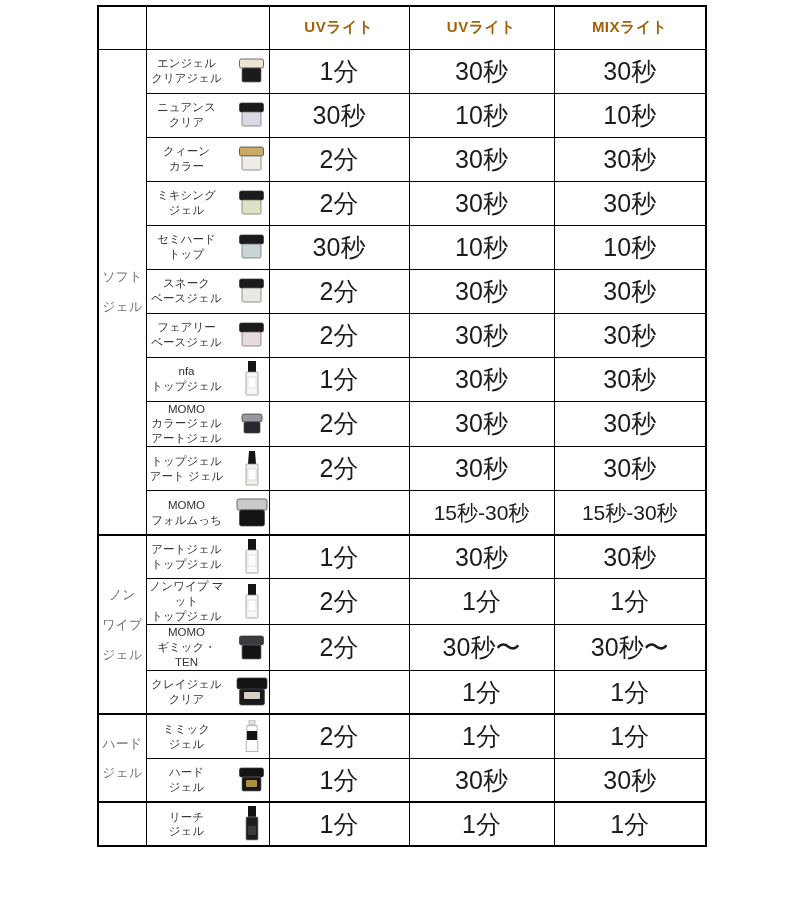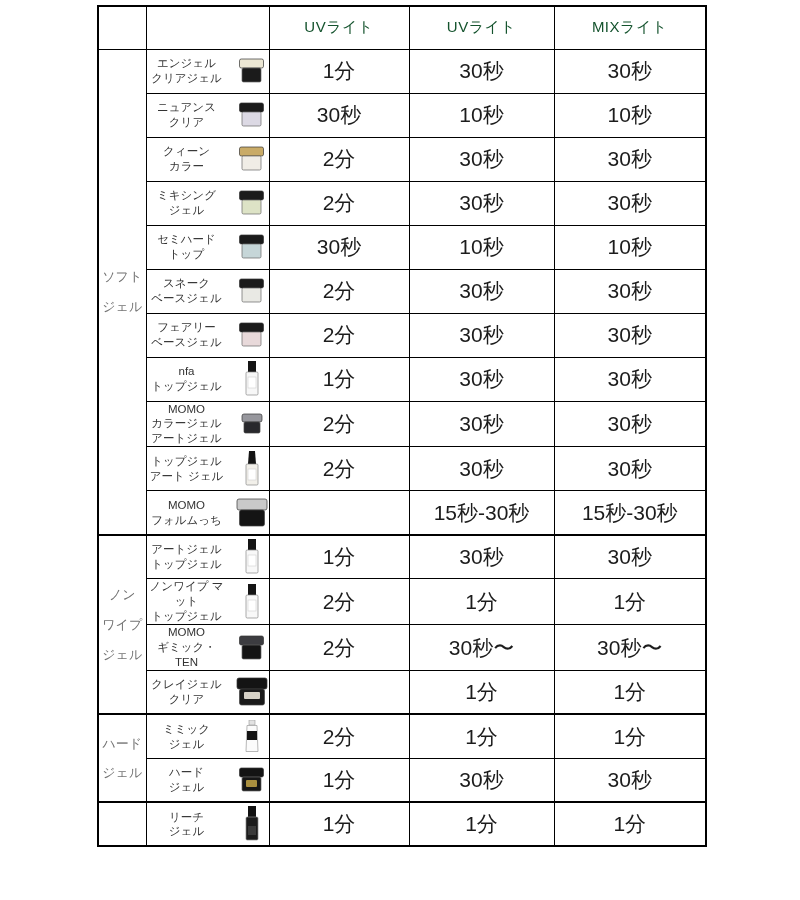--- a/index.html
+++ b/index.html
@@ -23,41 +23,41 @@
     text-align: center;
     vertical-align: middle;
     background: #fff;
     overflow: hidden;
   }
   .curing thead tr { height: 43px; }
   .curing tbody tr { height: 44px; }
 
   tr.group-start td { border-top: 2px solid #000; }
 
-  .col-header { font-size: 15px; font-weight: 400; color: #14532d; letter-spacing: 0.5px; }
+  .col-header { font-size: 15px; font-weight: 700; color: #a16207; letter-spacing: 0.5px; }
 
   .cat-cell {
     font-size: 13px; color: #737373;
     line-height: 2.3;
     white-space: pre-line;
   }
 
   .prod-cell { padding: 1px 2px; }
   .prod-inner { display: flex; align-items: center; justify-content: center; gap: 8px; height: 100%; }
   .prod-name {
     flex: 1 1 auto;
     font-size: 11.5px; line-height: 1.3; color: #333;
     text-align: center; white-space: pre-line;
   }
   .prod-icon {
     flex: 0 0 34px; width: 34px; height: 40px;
     display: flex; align-items: center; justify-content: center;
   }
 
-  .time-cell { font-size: 21px; color: #1c1c1c; font-weight: 400; }
+  .time-cell { font-size: 25px; color: #1c1c1c; font-weight: 400; }
   .time-cell.time-small { font-size: 21px; text-align: center; }
 </style>
 </head>
 <body>
 
 <div class="stage">
   <table class="curing">
     <colgroup>
       <col style="width:48px">
       <col style="width:123px">

